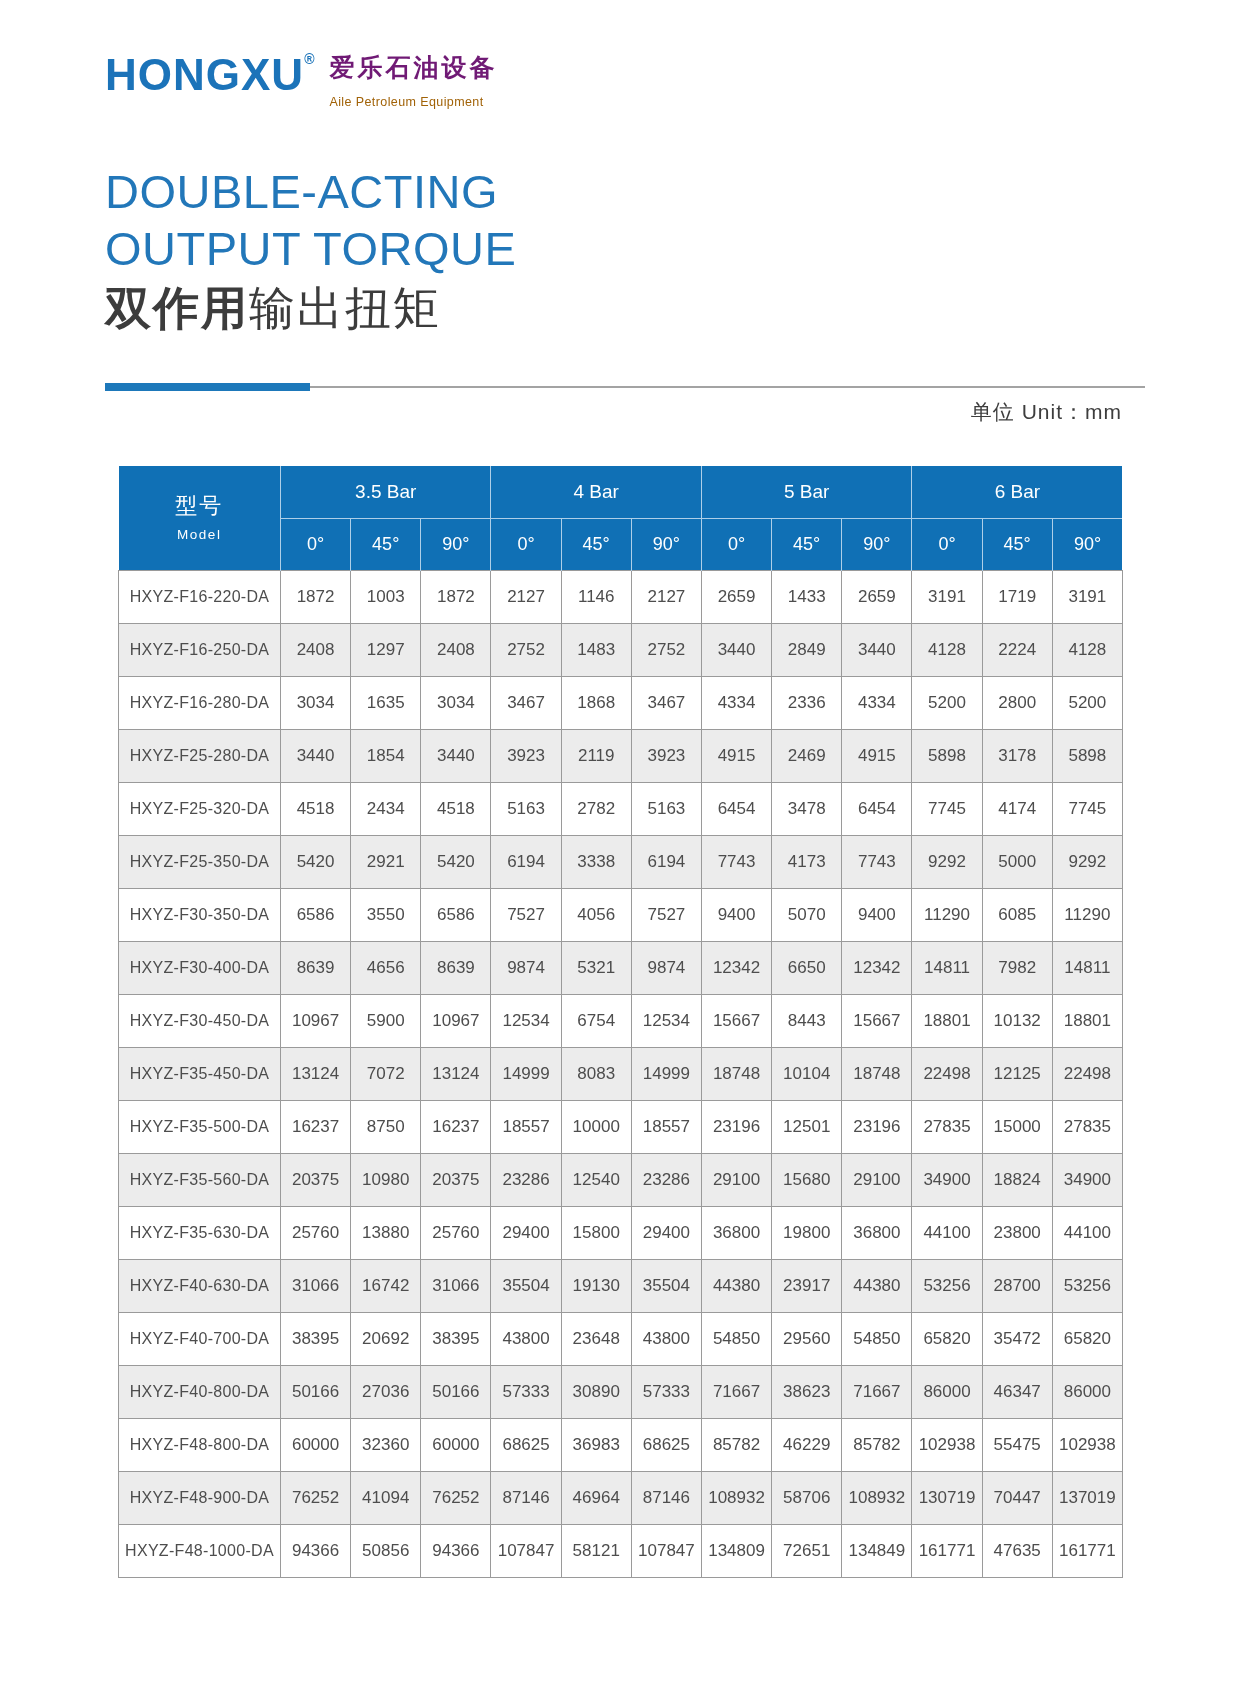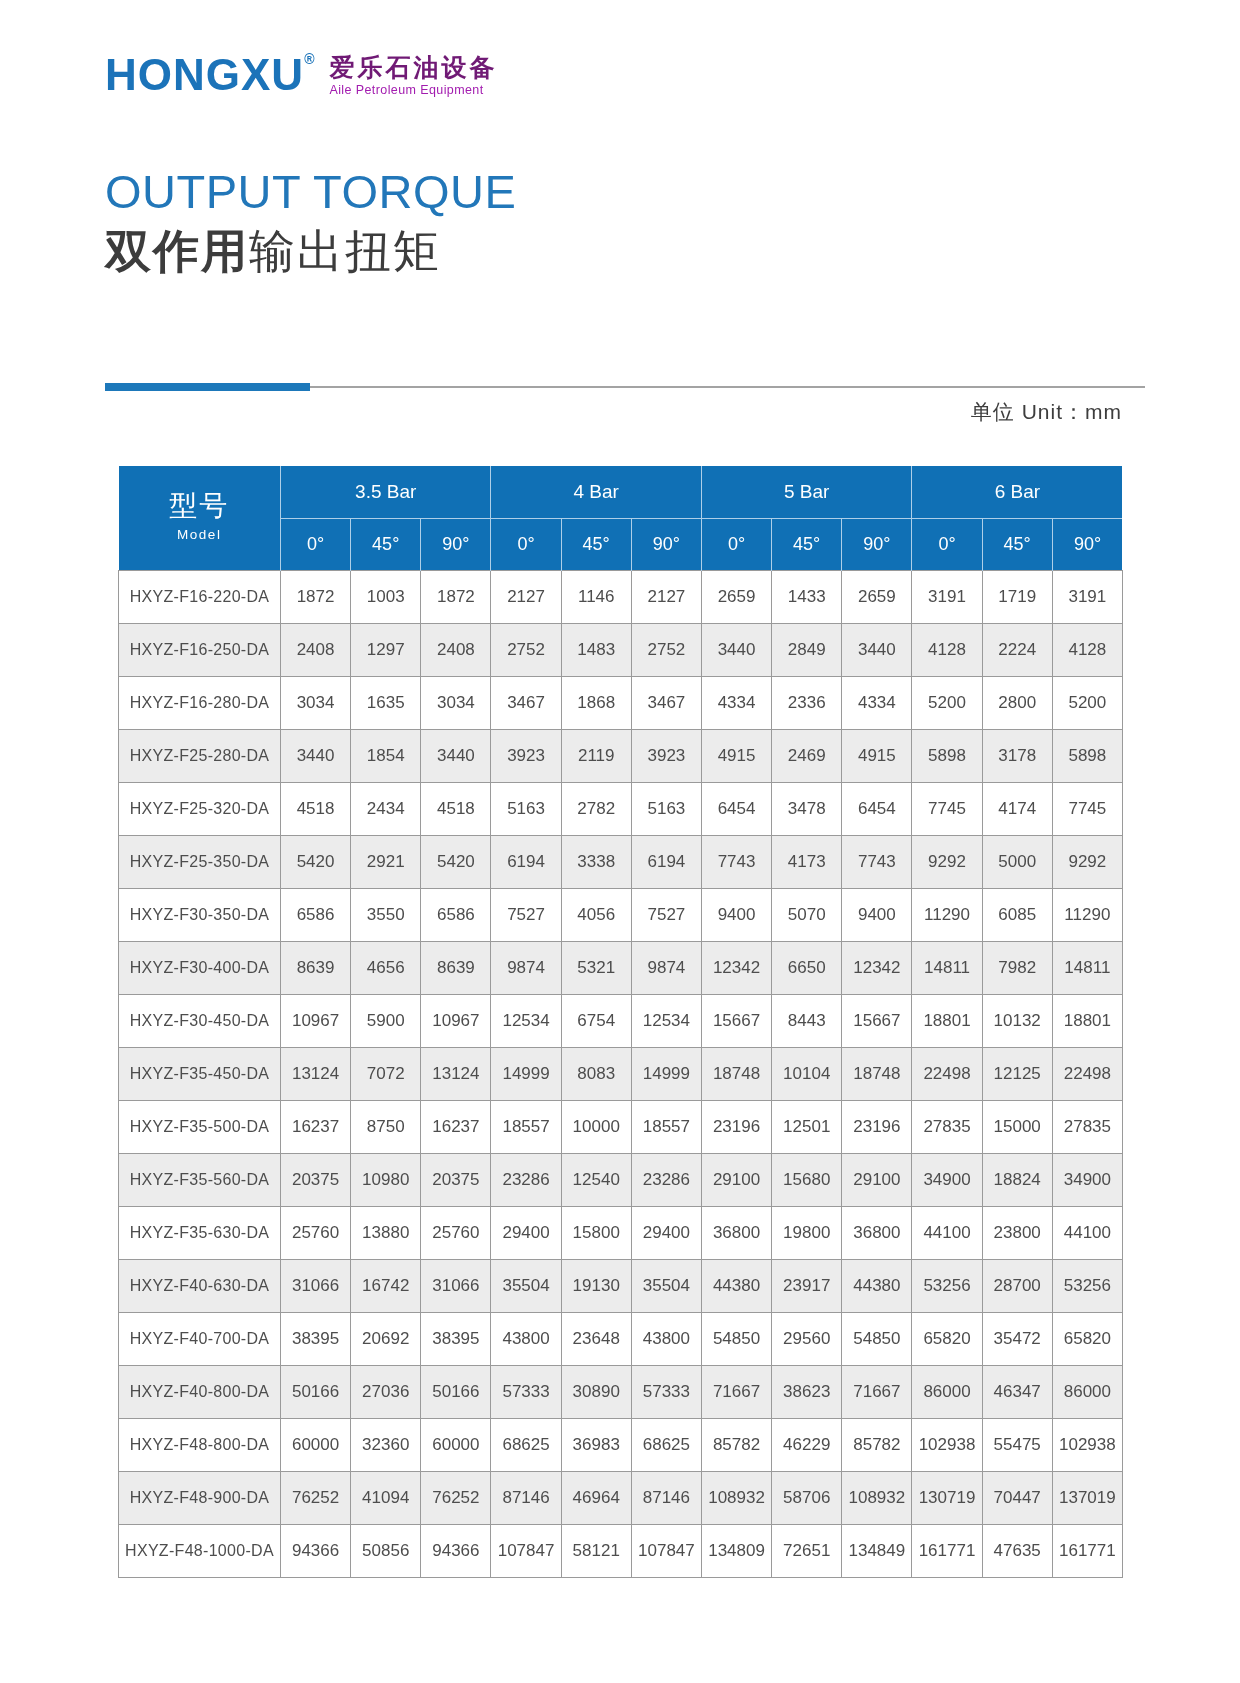--- a/index.html
+++ b/index.html
@@ -5,21 +5,21 @@
   * { margin: 0; padding: 0; box-sizing: border-box; }
   html, body { width: 1240px; height: 1683px; background: #ffffff; font-family: "Liberation Sans", sans-serif; }
   .page { position: relative; width: 1240px; height: 1683px; background: #fff; overflow: hidden; }
 
   
   .logo-row { position: absolute; left: 105px; top: 52px; display: flex; align-items: flex-start; }
   .brand { font-size: 44px; font-weight: bold; letter-spacing: 1px; color: #1b73b9; line-height: 1; }
   .brand sup { font-size: 14px; font-weight: bold; vertical-align: 26px; }
   .logo-cjk { margin-left: 14px; padding-top: 2px; }
   .logo-cjk .cn { font-size: 25px; font-weight: bold; color: #701a75; letter-spacing: 3px; line-height: 1.1; }
-  .logo-cjk .en { font-size: 12.5px; color: #a21caf; letter-spacing: 0.4px; margin-top: 1px; }
+  .logo-cjk .en { font-size: 12.5px; color: #a16207; letter-spacing: 0.4px; margin-top: 13px; }
 
   
   .title-block { position: absolute; left: 105px; top: 163px; }
   .title-en { font-size: 47px; color: #2277b9; letter-spacing: 0.5px; line-height: 57px; font-weight: normal; }
   .title-cn { font-size: 46px; color: #3c3c3c; line-height: 62px; letter-spacing: 2px; }
   .title-cn .b { font-weight: bold; }
 
   
   .divider { position: absolute; left: 105px; top: 383px; width: 1040px; height: 8px; }
   .divider .gray { position: absolute; left: 0; right: 0; top: 3px; height: 2px; background: #a3a3a3; }
@@ -32,21 +32,21 @@
   table.torque { position: absolute; left: 118px; top: 466px; width: 1004px; border-collapse: collapse; table-layout: fixed; }
   table.torque col.model-col { width: 162px; }
   table.torque col.val-col { width: 70.16px; }
 
   thead th { background: #1070b5; color: #ffffff; font-weight: normal; border: 1px solid #aecfe8; }
   th.group-th { height: 52px; font-size: 19px; border-top: none; }
   th.group-th.last-col { border-right: none; }
   th.model-th { border-left: none; border-top: none; border-bottom: none; vertical-align: middle; }
   th.angle-th { height: 52px; font-size: 18px; border-bottom: none; }
   th.angle-th.last-col { border-right: none; }
-  .model-th .cn { display: block; font-size: 28px; letter-spacing: 2px; line-height: 24px; }
+  .model-th .cn { display: block; font-size: 22px; letter-spacing: 2px; line-height: 24px; }
   .model-th .en { display: block; font-size: 13.5px; letter-spacing: 1.5px; margin-top: 9px; }
 
   tbody td { height: 53px; border: 1px solid #9a9a9a; text-align: center; vertical-align: middle; font-size: 17px; color: #4d4d4d; }
   tbody td.model-td { font-size: 16px; letter-spacing: 0.3px; }
   tbody tr:nth-child(odd) { background: #ffffff; }
   tbody tr:nth-child(even) { background: #ececec; }
 </style>
 </head>
 <body>
 
@@ -54,20 +54,21 @@
 
   <div class="logo-row">
     <div class="brand"><span>HONGXU</span><sup>®</sup></div>
     <div class="logo-cjk">
       <div class="cn">爱乐石油设备</div>
       <div class="en">Aile Petroleum Equipment</div>
     </div>
   </div>
 
   <div class="title-block">
+    <div class="title-en">DOUBLE-ACTING</div>
     <div class="title-en">OUTPUT TORQUE</div>
     <div class="title-cn"><span class="b">双作用</span><span>输出扭矩</span></div>
   </div>
 
   <div class="divider">
     <div class="gray"></div>
     <div class="blue"></div>
   </div>
 
   <div class="unit-label">单位 Unit：mm</div>

